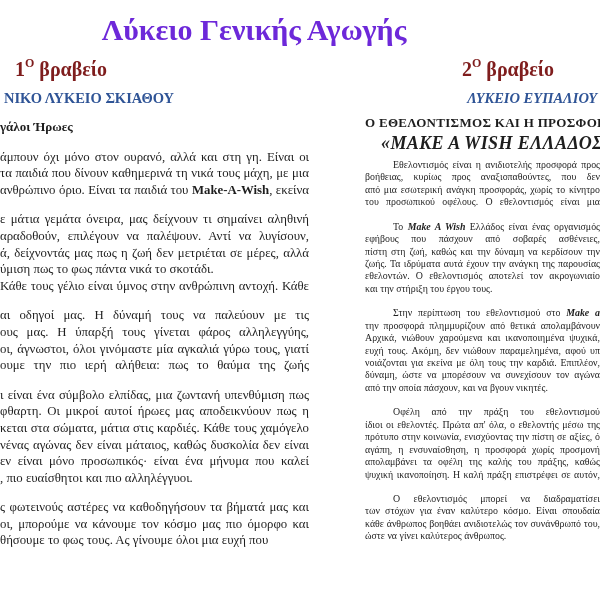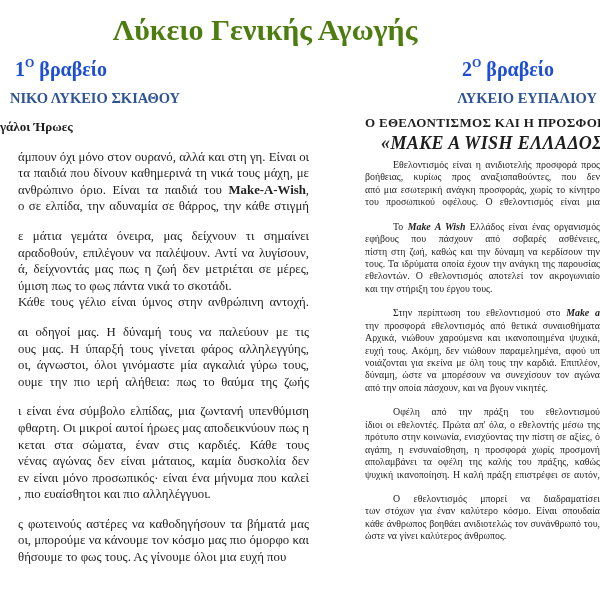--- a/index.html
+++ b/index.html
@@ -6,64 +6,64 @@
   .page {
     position: relative;
     width: 600px; height: 600px;
     background: #ffffff;
     overflow: hidden;
     font-family: "Liberation Serif", serif;
     color: #1e1e1e;
   }
   .doc-title {
     position: absolute;
-    left: 265px; top: 13px;
+    left: 254px; top: 13px;
     transform: translateX(-50%);
     margin: 0;
     font-size: 30px;
     font-weight: bold;
-    color: #4d7c0f;
+    color: #6d28d9;
     white-space: nowrap;
   }
   .prize {
     position: absolute;
     top: 57px;
     font-size: 20px;
     font-weight: bold;
-    color: #1d4ed8;
+    color: #7f1d1d;
     white-space: nowrap;
   }
   .prize-left  { left: 15px; }
   .prize-right { left: 462px; }
   .prize sup {
     font-size: 12px;
     position: relative; top: -1px;
     vertical-align: super;
   }
   .prize .prize-word { margin-left: 5px; }
   .school {
     position: absolute;
     top: 90px;
     font-size: 14.5px;
     font-weight: bold;
     color: #2f5496;
     white-space: nowrap;
   }
-  .school-left  { left: 10px; }
-  .school-right { right: 3px; text-align: center; }
+  .school-left  { left: 4px; }
+  .school-right { right: 3px; text-align: center; font-style: italic; }
 
   .col { position: absolute; overflow: hidden; }
 
   .col-left {
     left: 0; top: 119px;
     width: 309px; height: 470px;
     font-size: 12.8px;
     line-height: 16.6px;
   }
-  .col-left .line { height: 16.6px; padding-left: 18px; }
+  .col-left .line { height: 16.6px; }
   .col-left .para { margin-bottom: 13px; }
   .essay-heading-left {
     font-weight: bold;
     font-size: 13px;
     margin-bottom: 13px;
     white-space: nowrap;
   }
 
   .col-right {
     left: 365px; top: 117px;
@@ -116,40 +116,39 @@
   <div class="school school-left">ΝΙΚΟ ΛΥΚΕΙΟ ΣΚΙΑΘΟΥ</div>
   <div class="school school-right">ΛΥΚΕΙΟ ΕΥΠΑΛΙΟΥ</div>
 
   <div class="col col-left">
     <div class="essay-heading-left">γάλοι Ήρωες</div>
     <div>
         <div class="para">
           <div class="line">άμπουν όχι μόνο στον ουρανό, αλλά και στη γη. Είναι οι</div>
           <div class="line">τα παιδιά που δίνουν καθημερινά τη νικά τους μάχη, με μια</div>
           <div class="line">ανθρώπινο όριο. Είναι τα παιδιά του <b>Make-A-Wish</b>, εκείνα</div>
-          <div class="line">ο σε ελπίδα, την αδυναμία σε θάρρος, την κάθε στιγμή σε</div>
         </div>
         <div class="para">
           <div class="line">ε μάτια γεμάτα όνειρα, μας δείχνουν τι σημαίνει αληθινή</div>
           <div class="line">αραδοθούν, επιλέγουν να παλέψουν. Αντί να λυγίσουν,</div>
           <div class="line">ά, δείχνοντάς μας πως η ζωή δεν μετριέται σε μέρες, αλλά σε</div>
           <div class="line last">ύμιση πως το φως πάντα νικά το σκοτάδι.</div>
           <div class="line">Κάθε τους γέλιο είναι ύμνος στην ανθρώπινη αντοχή. Κάθε</div>
         </div>
         <div class="para">
           <div class="line">αι οδηγοί μας. Η δύναμή τους να παλεύουν με τις δυσκολίες</div>
           <div class="line">ους μας. Η ύπαρξή τους γίνεται φάρος αλληλεγγύης, κάλεσμα</div>
           <div class="line">οι, άγνωστοι, όλοι γινόμαστε μία αγκαλιά γύρω τους, γιατί</div>
           <div class="line">ουμε την πιο ιερή αλήθεια: πως το θαύμα της ζωής γεννιέται</div>
         </div>
         <div class="para">
           <div class="line">ι είναι ένα σύμβολο ελπίδας, μια ζωντανή υπενθύμιση πως η</div>
           <div class="line">φθαρτη. Οι μικροί αυτοί ήρωες μας αποδεικνύουν πως η</div>
-          <div class="line">κεται στα σώματα, έναν στις καρδιές. Κάθε τους χαμόγελο</div>
-          <div class="line">νένας αγώνας δεν είναι μάταιος, καμία δυσκολία δεν είναι</div>
+          <div class="line">κεται στα σώματα, μάτια στις καρδιές. Κάθε τους χαμόγελο</div>
+          <div class="line">νένας αγώνας δεν είναι μάταιος, καθώς δυσκολία δεν είναι</div>
           <div class="line">εν είναι μόνο προσωπικός· είναι ένα μήνυμα που καλεί όλους</div>
           <div class="line last">, πιο ευαίσθητοι και πιο αλληλέγγυοι.</div>
         </div>
         <div class="para">
           <div class="line">ς φωτεινούς αστέρες να καθοδηγήσουν τα βήματά μας και να</div>
           <div class="line">οι, μπορούμε να κάνουμε τον κόσμο μας πιο όμορφο και πιο</div>
           <div class="line last">θήσουμε το φως τους. Ας γίνουμε όλοι μια ευχή που</div>
         </div>
       </div>
   </div>
@@ -161,27 +160,27 @@
         <div class="para indent">
           <div class="line">Εθελοντισμός είναι η ανιδιοτελής προσφορά προς το</div>
           <div class="line">βοήθειας, κυρίως προς αναξιοπαθούντες, που δεν επιβάλλεται</div>
           <div class="line">από μια εσωτερική ανάγκη προσφοράς, χωρίς το κίνητρο της</div>
           <div class="line">του προσωπικού οφέλους. Ο εθελοντισμός είναι μια αληθινή</div>
         </div>
         <div class="para indent">
           <div class="line">Το <b><i>Make A Wish</i></b> Ελλάδος είναι ένας οργανισμός που</div>
           <div class="line">εφήβους που πάσχουν από σοβαρές ασθένειες, προσφέροντάς</div>
           <div class="line">πίστη στη ζωή, καθώς και την δύναμη να κερδίσουν την μάχη</div>
-          <div class="line">τους. Τα ιδρύματα οποία έχουν την ανάγκη της παρουσίας</div>
+          <div class="line">ζωής. Τα ιδρύματα αυτά έχουν την ανάγκη της παρουσίας</div>
           <div class="line">εθελοντών. Ο εθελοντισμός αποτελεί τον ακρογωνιαίο λίθο για</div>
           <div class="line last">και την στήριξη του έργου τους.</div>
         </div>
         <div class="para indent">
           <div class="line">Στην περίπτωση του εθελοντισμού στο <b><i>Make a Wish</i></b>,</div>
-          <div class="line">την προσφορά εθελοντισμός από θετικά συναισθήματα</div>
+          <div class="line">την προσφορά πλημμυρίζουν από θετικά απολαμβάνουν</div>
           <div class="line">Αρχικά, νιώθουν χαρούμενα και ικανοποιημένα ψυχικά, καθώς</div>
           <div class="line">ευχή τους. Ακόμη, δεν νιώθουν παραμελημένα, αφού υπ</div>
           <div class="line">νοιάζονται για εκείνα με όλη τους την καρδιά. Επιπλέον, τα</div>
           <div class="line">δύναμη, ώστε να μπορέσουν να συνεχίσουν τον αγώνα τους</div>
           <div class="line last">από την οποία πάσχουν, και να βγουν νικητές.</div>
         </div>
         <div class="para indent">
           <div class="line">Οφέλη από την πράξη του εθελοντισμού απολαμβάνουν</div>
           <div class="line">ίδιοι οι εθελοντές. Πρώτα απ' όλα, ο εθελοντής μέσω της πράξης</div>
           <div class="line">πρότυπο στην κοινωνία, ενισχύοντας την πίστη σε αξίες, ό</div>

